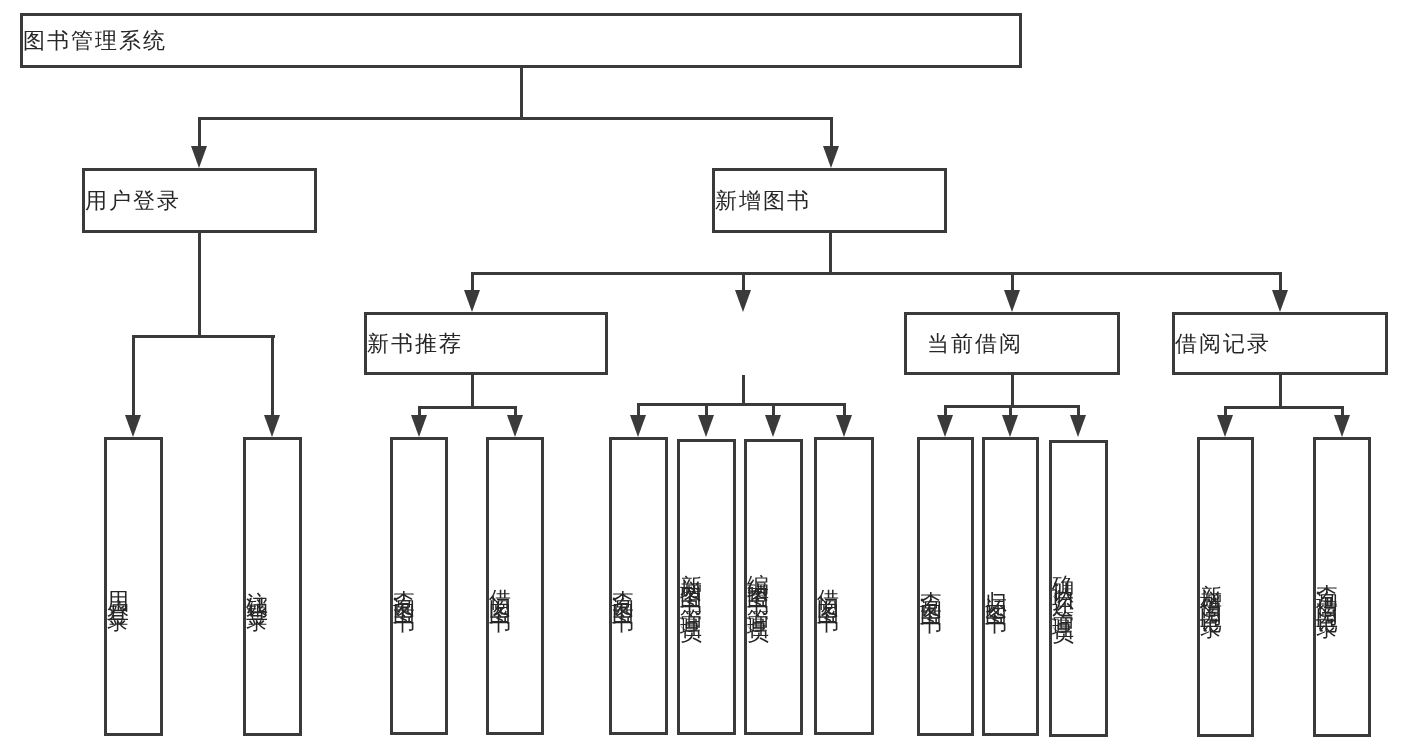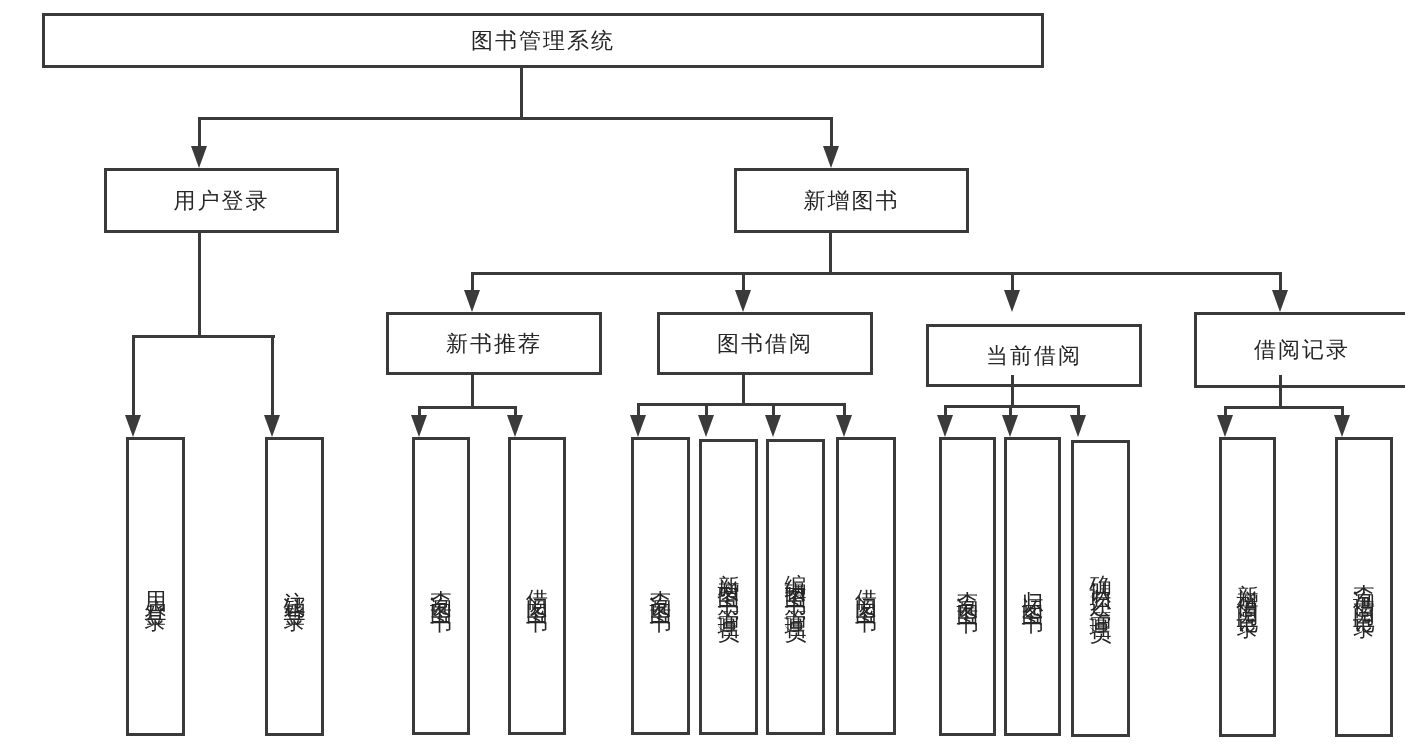--- a/index.html
+++ b/index.html
@@ -11,23 +11,22 @@
   }
   html,body{margin:0;padding:0;background:var(--bg);}
   #canvas{
     position:relative;width:1405px;height:747px;background:var(--bg);
     font-family:"Liberation Sans","DejaVu Sans",sans-serif;
     overflow:hidden;
   }
   .box{
     position:absolute;box-sizing:border-box;
     border:3px solid var(--line);background:#fff;
-    display:flex;align-items:center;justify-content:center;
+    display:flex;align-items:center;justify-content:flex-start;
     color:var(--text);
-    margin-left:22px;
   }
   .hbox span{
     font-size:22px;letter-spacing:2px;color:var(--text);white-space:nowrap;
   }
   .vbox span{
     writing-mode:vertical-rl;text-orientation:mixed;
     font-size:22px;letter-spacing:7px;color:var(--text);
     line-height:1;white-space:nowrap;
   }
   .vline,.hline{position:absolute;background:var(--line);}
@@ -48,30 +47,27 @@
 <div id="canvas">
 <div class="box hbox" style="left: 20px; top: 13px; width: 1002px; height: 55px;">
       <span>图书管理系统</span>
     </div>
     <div class="box hbox" style="left: 82px; top: 168px; width: 235px; height: 65px;">
       <span>用户登录</span>
     </div>
     <div class="box hbox" style="left: 712px; top: 168px; width: 235px; height: 65px;">
       <span>新增图书</span>
     </div>
-    <div class="box hbox" style="left: 364px; top: 312px; width: 216px; height: 63px;">
+    <div class="box hbox" style="left: 364px; top: 312px; width: 244px; height: 63px;">
       <span>新书推荐</span>
     </div>
-    <div class="box hbox" style="left: 635px; top: 312px; width: 216px; height: 63px;">
-      <span>图书借阅</span>
-    </div>
-    <div class="box hbox" style="left: 904px; top: 324px; width: 216px; height: 63px;">
+    <div class="box hbox" style="left: 904px; top: 312px; width: 216px; height: 63px; padding-left: 20px;">
       <span>当前借阅</span>
     </div>
-    <div class="box hbox" style="left: 1172px; top: 312px; width: 216px; height: 76px;">
+    <div class="box hbox" style="left: 1172px; top: 312px; width: 216px; height: 63px;">
       <span>借阅记录</span>
     </div>
     <div class="box vbox" style="left: 104px; top: 437px; width: 59px; height: 299px;">
       <span>用户登录</span>
     </div>
     <div class="box vbox" style="left: 243px; top: 437px; width: 59px; height: 299px;">
       <span>注销登录</span>
     </div>
     <div class="box vbox" style="left: 390px; top: 437px; width: 58px; height: 298px;">
       <span>查询图书</span>

